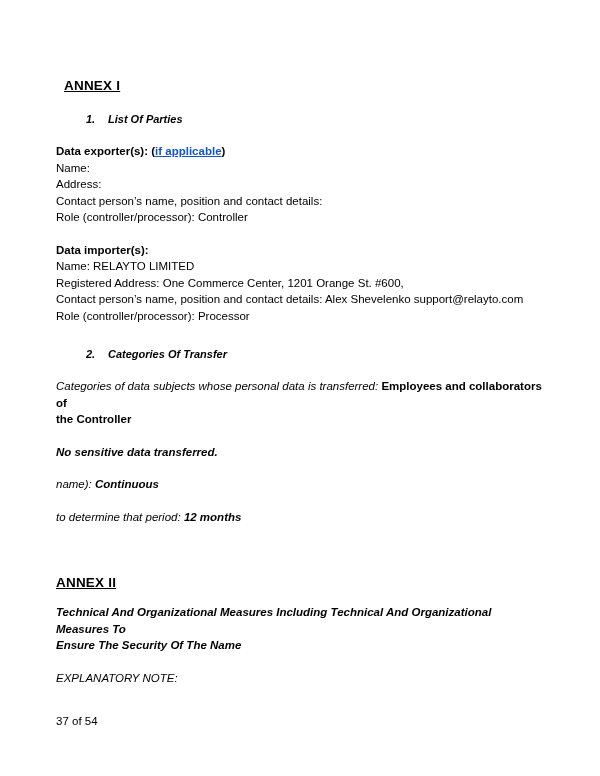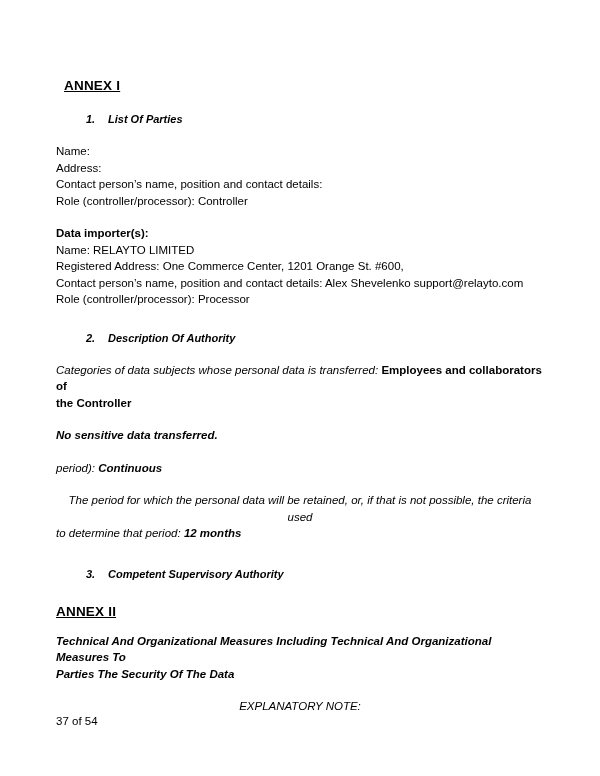--- a/index.html
+++ b/index.html
@@ -36,21 +36,21 @@
   .numbered .num {
     display: inline-block;
     width: 22px;
   }
   p.body {
     margin: 0;
     font-size: 11.5px;
     line-height: 16.5px;
   }
   .b { font-weight: bold; }
-  .i { font-style: italic; text-align: center; }
+  .i { font-style: italic; }
   .bi { font-weight: bold; font-style: italic; }
   .link {
     color: #1155cc;
     text-decoration: underline;
     font-weight: bold;
   }
   .sp-14 { height: 14px; }
   .sp-16 { height: 16px; }
   .sp-18 { height: 18px; }
   .sp-20 { height: 20px; }
@@ -71,71 +71,68 @@
   <h1 class="annex-heading">ANNEX I</h1>
 
   <div class="sp-20"></div>
 
   <div class="numbered">
     <span class="num">1.</span><span>List Of Parties</span>
   </div>
 
   <div class="sp-18"></div>
 
+  <p class="body"><span class="b">Data exporter(s): (</span><span class="link">if applicable</span><span class="b">)</span></p>
   <p class="body">Name:</p>
   <p class="body">Address:</p>
   <p class="body">Contact person’s name, position and contact details:</p>
   <p class="body">Role (controller/processor): Controller</p>
 
   <div class="sp-16"></div>
 
   <p class="body b">Data importer(s):</p>
   <p class="body">Name: RELAYTO LIMITED</p>
   <p class="body">Registered Address: One Commerce Center, 1201 Orange St. #600,</p>
   <p class="body">Contact person’s name, position and contact details: Alex Shevelenko support@relayto.com</p>
   <p class="body">Role (controller/processor): Processor</p>
 
   <div class="sp-24"></div>
 
   <div class="numbered">
-    <span class="num">2.</span><span>Description Of Authority</span>
+    <span class="num">2.</span><span>Categories Of Transfer</span>
   </div>
 
   <div class="sp-18"></div>
 
   <p class="body"><span class="i">Categories of data subjects whose personal data is transferred:</span> <span class="b">Employees and collaborators of</span></p>
   <p class="body b">the Controller</p>
 
   <div class="sp-16"></div>
 
   <p class="body bi">No sensitive data transferred.</p>
 
   <div class="sp-16"></div>
 
-  <p class="body"><span class="i">period):</span> <span class="bi">Continuous</span></p>
+  <p class="body"><span class="i">name):</span> <span class="bi">Continuous</span></p>
 
   <div class="sp-16"></div>
 
-  <p class="body i">The period for which the personal data will be retained, or, if that is not possible, the criteria used</p>
   <p class="body"><span class="i">to determine that period:</span> <span class="bi">12 months</span></p>
 
   <div class="sp-26"></div>
 
-  <div class="numbered">
-    <span class="num">3.</span><span>Competent Supervisory Authority</span>
-  </div>
 
   <div class="sp-24"></div>
 
   <h1 class="annex-heading" style="margin-left:0;">ANNEX II</h1>
 
   <div class="sp-14"></div>
 
   <p class="body bi">Technical And Organizational Measures Including Technical And  Organizational Measures To</p>
-  <p class="body bi">Parties The Security Of The Data</p>
+  <p class="body bi">Ensure The Security Of The Name</p>
 
   <div class="sp-16"></div>
 
   <p class="body i">EXPLANATORY NOTE:</p>
 
   <div class="footer">37 of 54</div>
 
 </div>
 
 </body></html>

